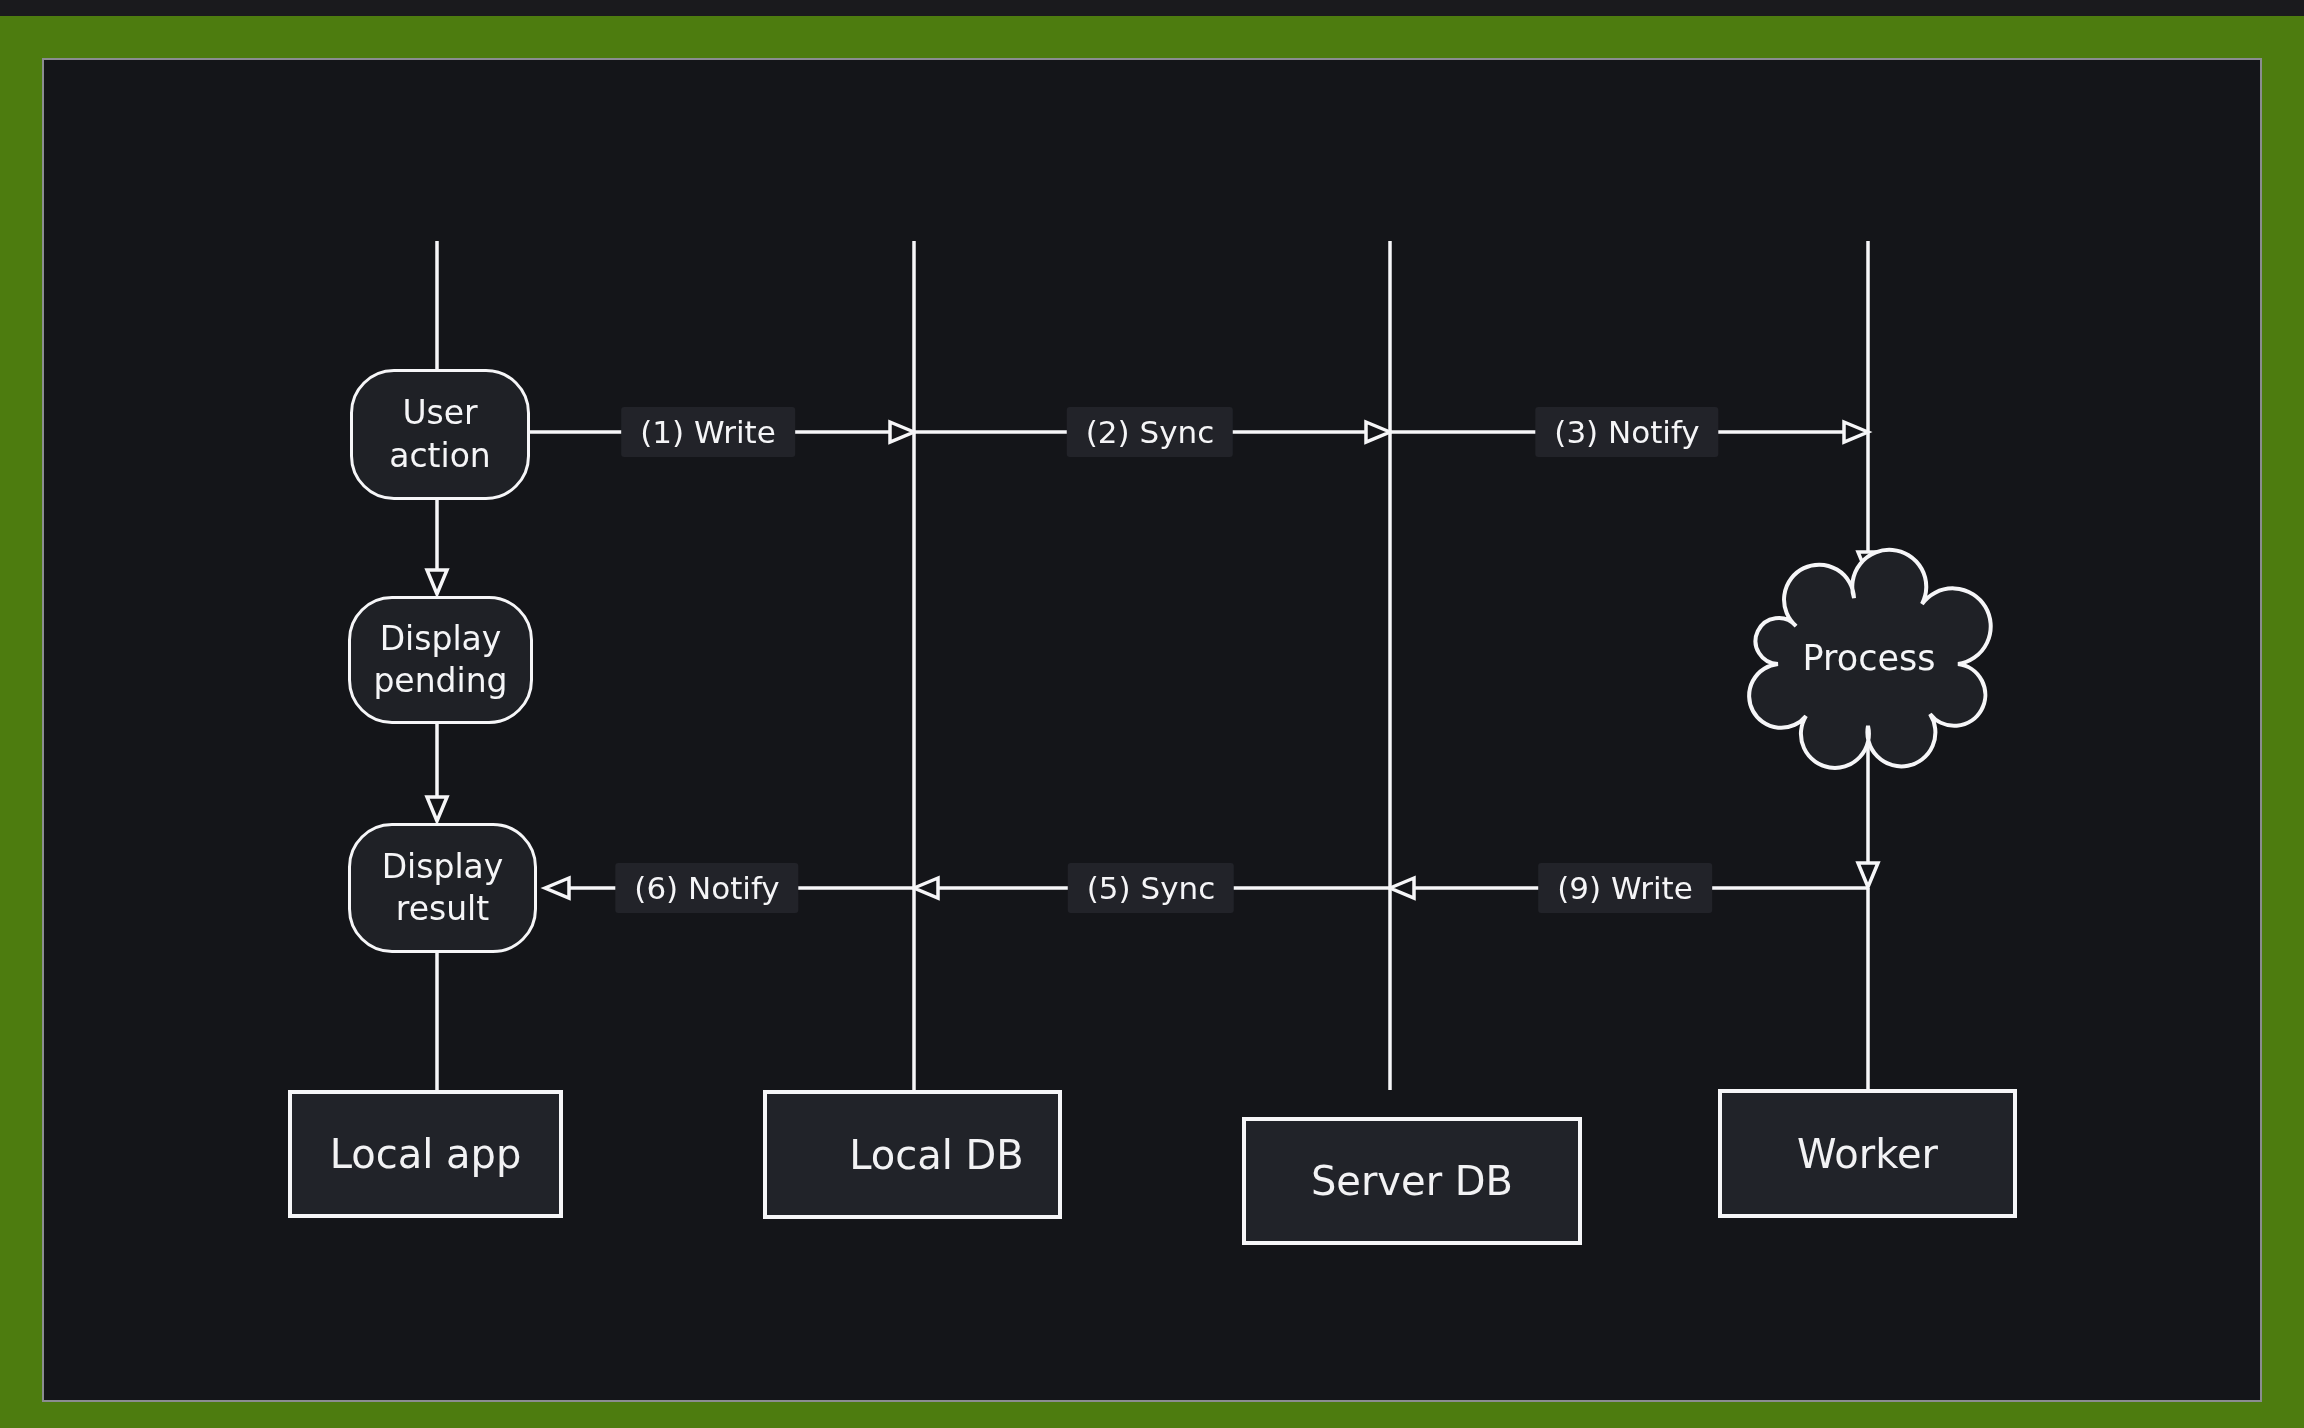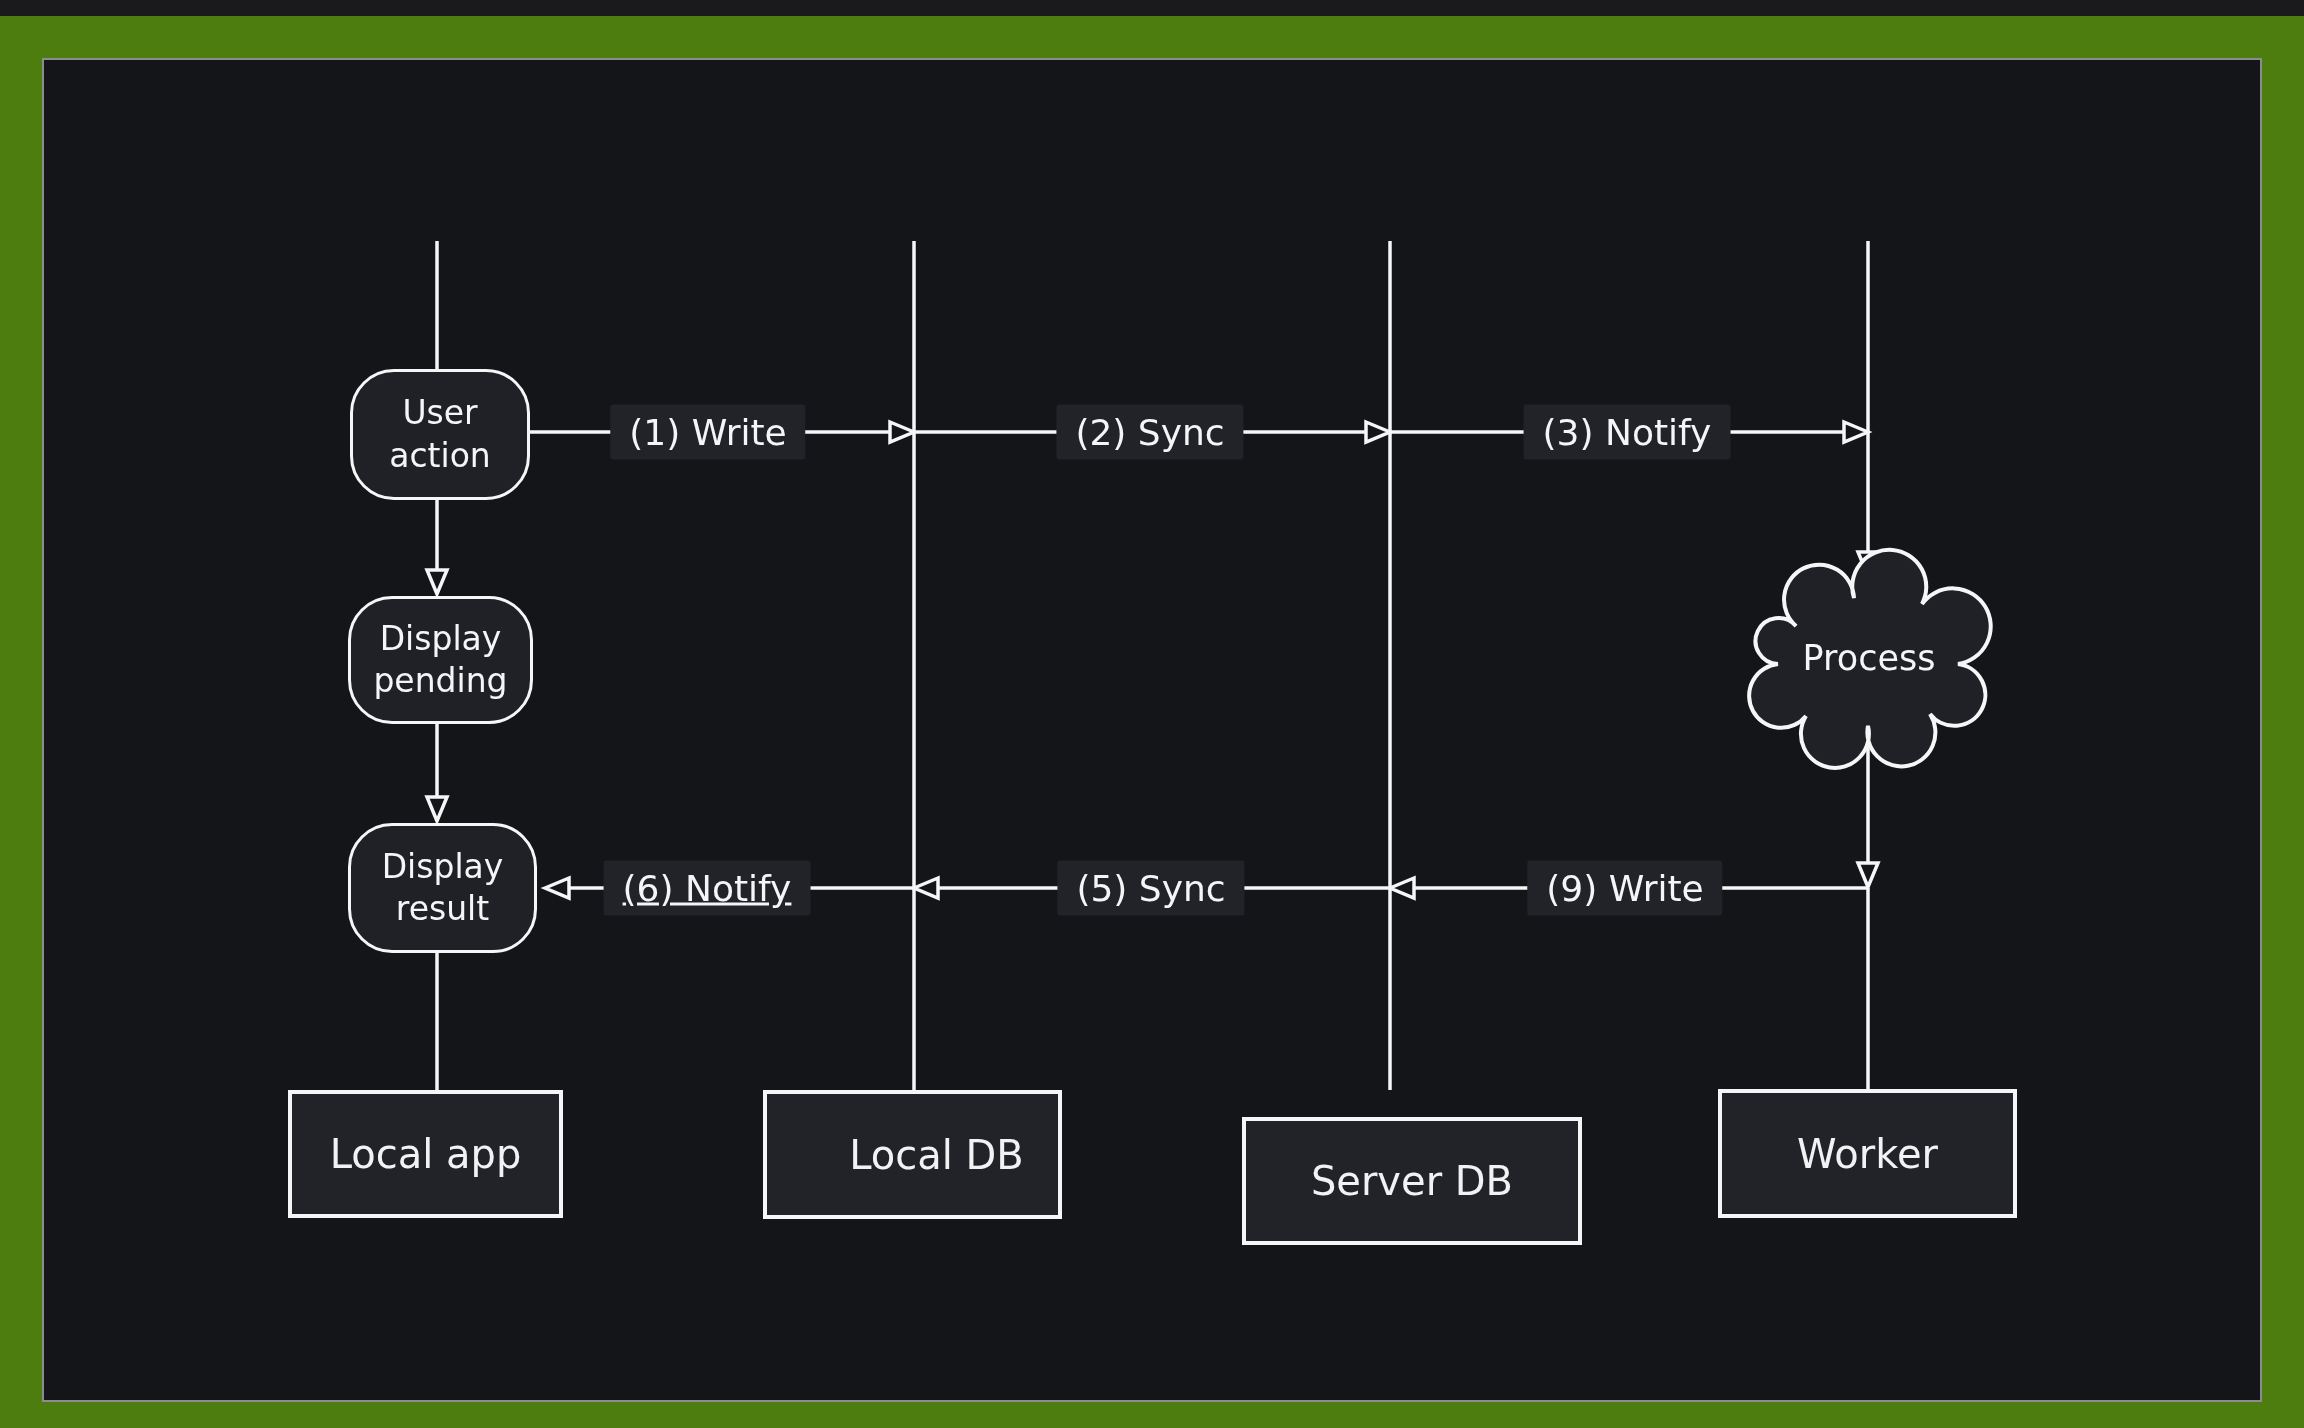--- a/index.html
+++ b/index.html
@@ -40,21 +40,21 @@
     color: #f2f2f4;
     display: flex; align-items: center; justify-content: center;
     font-size: 40px;
     white-space: nowrap;
   }
   .edge-label {
     position: absolute;
     transform: translate(-50%, -50%);
     background: #222329;
     color: #f5f5f7;
-    font-size: 36px;
+    font-size: 31px;
     padding: 7px 19px;
     border-radius: 3px;
     white-space: nowrap;
   }
   .cloud-label {
     position: absolute;
     transform: translate(-50%, -50%);
     color: #f5f5f7;
     font-size: 35px;
     white-space: nowrap;
@@ -112,19 +112,19 @@
 result</div>
 
   <div class="cloud-label" style="left:1869px; top:642px;">Process</div>
 
   <div class="edge-label" style="left:708px; top:416px;">(1) Write</div>
   <div class="edge-label" style="left:1150px; top:416px;">(2) Sync</div>
   <div class="edge-label" style="left:1627px; top:416px;">(3) Notify</div>
 
   <div class="edge-label" style="left:1625px; top:872px;">(9) Write</div>
   <div class="edge-label" style="left:1151px; top:872px;">(5) Sync</div>
-  <div class="edge-label" style="left:707px; top:872px;text-decoration:underline;">(6) Notify</div>
+  <div class="edge-label" style="left:707px; top:872px;">(6) Notify</div>
 
   <div class="actor" style="left:288px; top:1074px; width:275px; height:128px;">Local app</div>
   <div class="actor" style="left:763px; top:1074px; width:299px; height:129px;padding-left:48px;">Local DB</div>
   <div class="actor" style="left:1242px; top:1101px; width:340px; height:128px;">Server DB</div>
   <div class="actor" style="left:1718px; top:1073px; width:299px; height:129px;">Worker</div>
 </div>
 
 </body></html>

